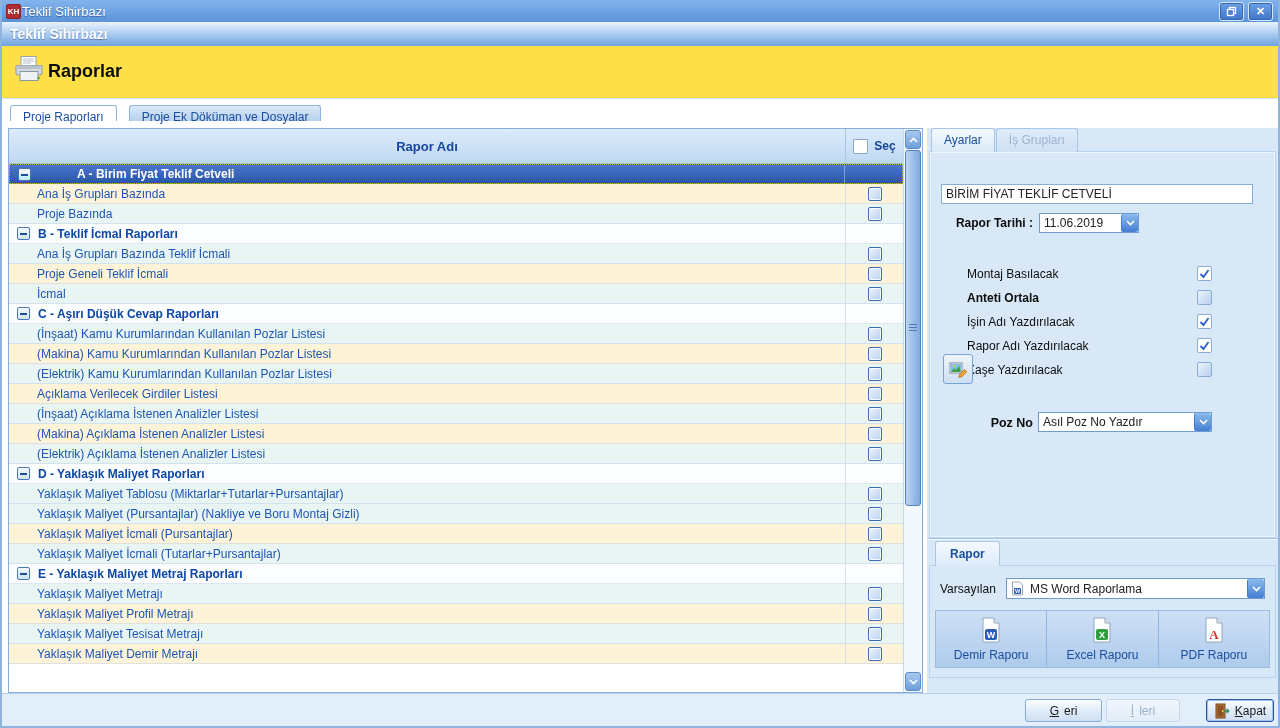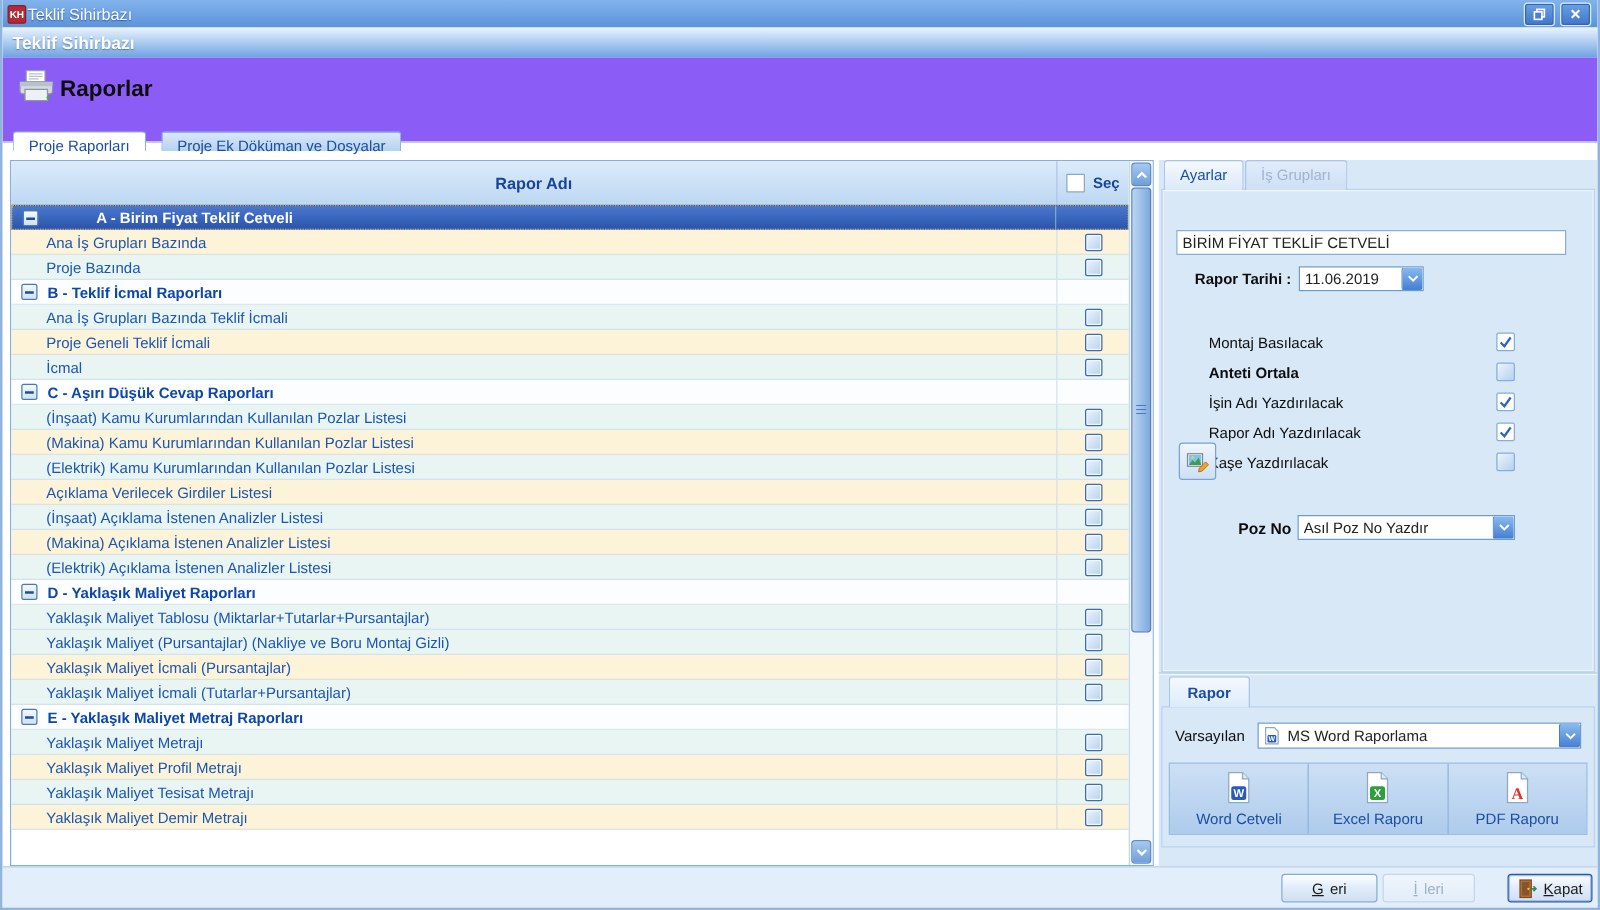--- a/index.html
+++ b/index.html
@@ -18,21 +18,21 @@
   .win-btns { position:absolute; right:5px; top:2px; display:flex; gap:4px; }
   .win-btn { width:25px; height:19px; border-radius:3px; border:1px solid #d7e8fb;
     background:linear-gradient(#6ba1e4,#3f76c8); box-shadow:inset 0 0 0 1px #3866ae;
     color:#fff; display:flex; align-items:center; justify-content:center; font-size:11px; font-weight:bold; }
   
   .subtitle-bar { position:absolute; top:22px; left:0; right:0; height:24px;
     background:linear-gradient(180deg,#eaf3fd 0%,#aecef1 48%,#6fa2e1 100%);
     color:#fff; font-weight:bold; font-size:14px; line-height:24px; padding-left:8px;
     text-shadow:0 1px 1px rgba(40,70,130,.55); }
   
-  .page-header { position:absolute; top:46px; left:0; right:0; height:68px; background:#8b5cf6;
+  .page-header { position:absolute; top:46px; left:0; right:0; height:53px; background:#fde047;
     border-bottom:1px solid #cfe2f4; }
   .printer { position:absolute; left:12px; top:9px; }
   .page-title { position:absolute; left:46px; top:15px; font-size:18px; font-weight:bold; color:#0d0d0d; }
   
   .tabstrip { position:absolute; top:105px; left:8px; height:16px; display:flex; gap:12px; z-index:3; }
   .tab { padding:0 12px; line-height:22px; color:#1c4ea0; border:1px solid #8fb4de; border-bottom:none;
     border-radius:3px 3px 0 0; background:linear-gradient(#d9e9f9,#b6d1ef); }
   .tab.active { background:#fff; }
   
   .list-panel { position:absolute; left:6px; top:128px; width:915px; height:565px;
@@ -443,21 +443,21 @@
         </div>
       </div>
       <div class="output-buttons">
           <div class="out-btn">
             <span><svg width="22" height="26" viewBox="0 0 22 26">
                 <path d="M3 1h11l5 5v19H3z" fill="#fff" stroke="#8fa8c0"></path>
                 <path d="M14 1v5h5" fill="#dce8f4" stroke="#8fa8c0"></path>
                 <rect x="5" y="12" width="12" height="11" rx="2" fill="#2b5bb8"></rect>
                 <text x="11" y="20.5" font-size="9" font-weight="bold" fill="#fff" text-anchor="middle" font-family="Liberation Sans, sans-serif">W</text>
               </svg></span>
-            <span>Word Cetveli</span>
+            <span>Demir Raporu</span>
           </div>
           <div class="out-btn">
             <span><svg width="22" height="26" viewBox="0 0 22 26">
                 <path d="M3 1h11l5 5v19H3z" fill="#fff" stroke="#8fa8c0"></path>
                 <path d="M14 1v5h5" fill="#dce8f4" stroke="#8fa8c0"></path>
                 <rect x="5" y="12" width="12" height="11" rx="2" fill="#2e9e3e"></rect>
                 <text x="11" y="20.5" font-size="9" font-weight="bold" fill="#fff" text-anchor="middle" font-family="Liberation Sans, sans-serif">X</text>
               </svg></span>
             <span>Excel Raporu</span>
           </div>

